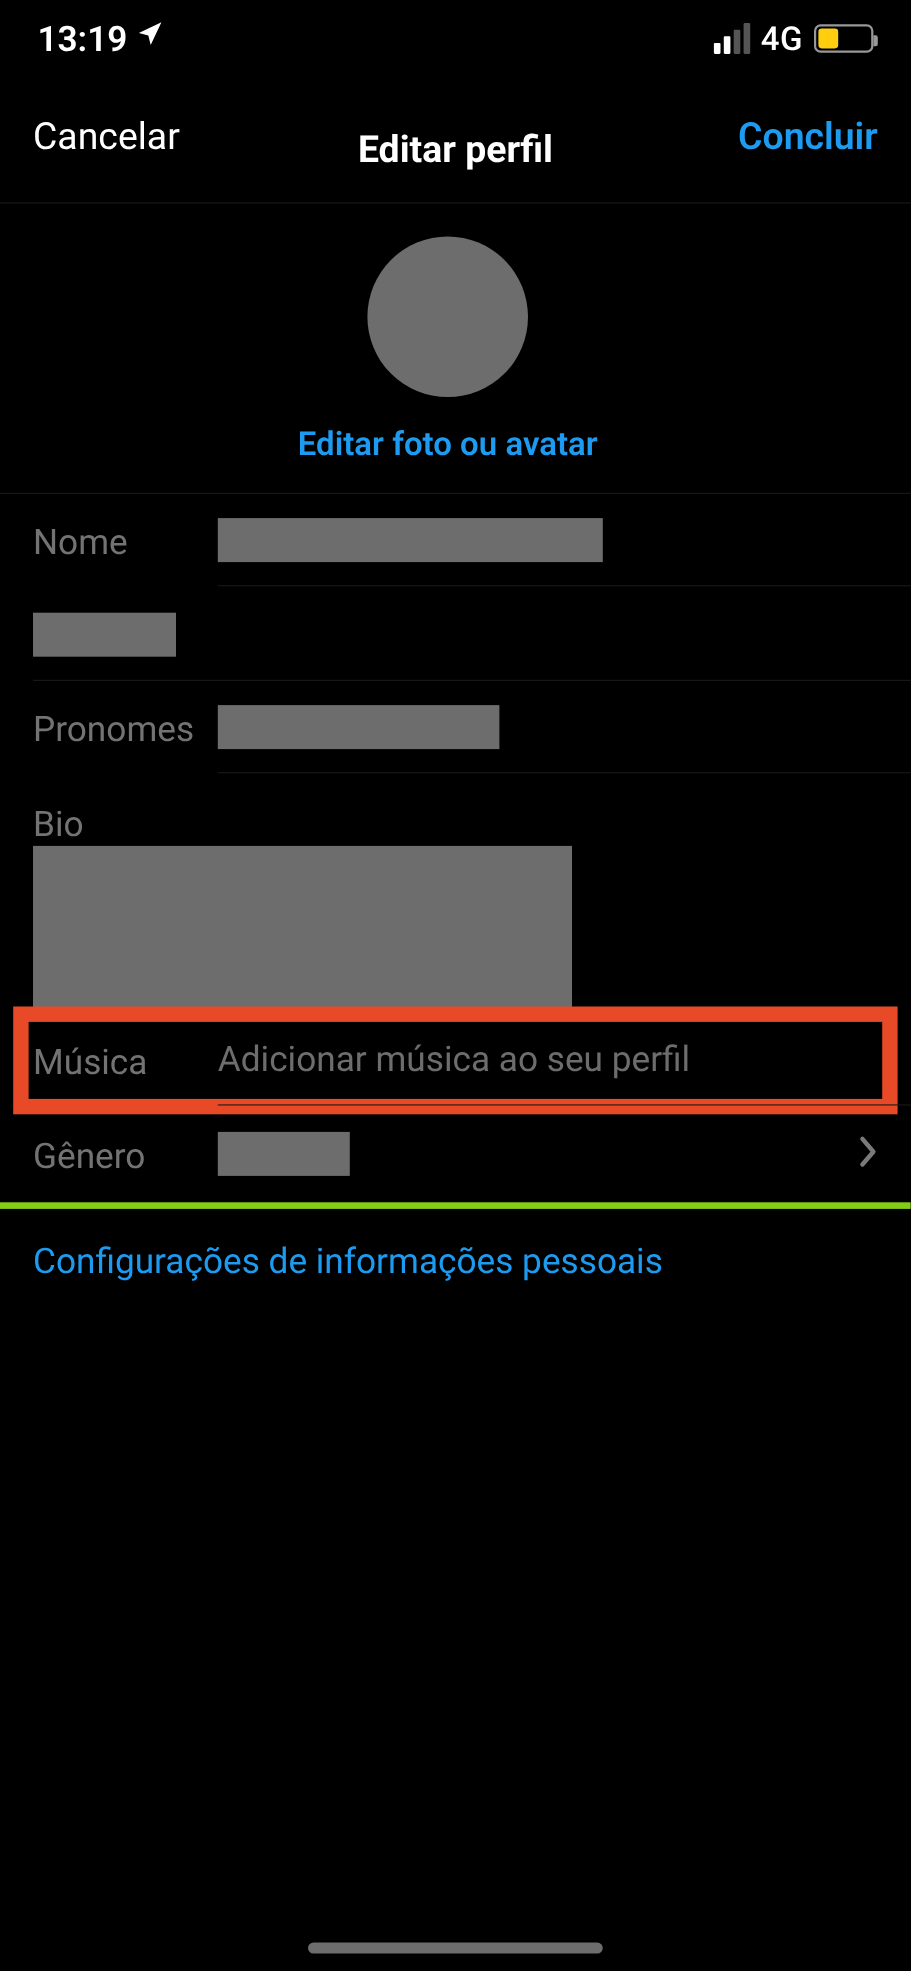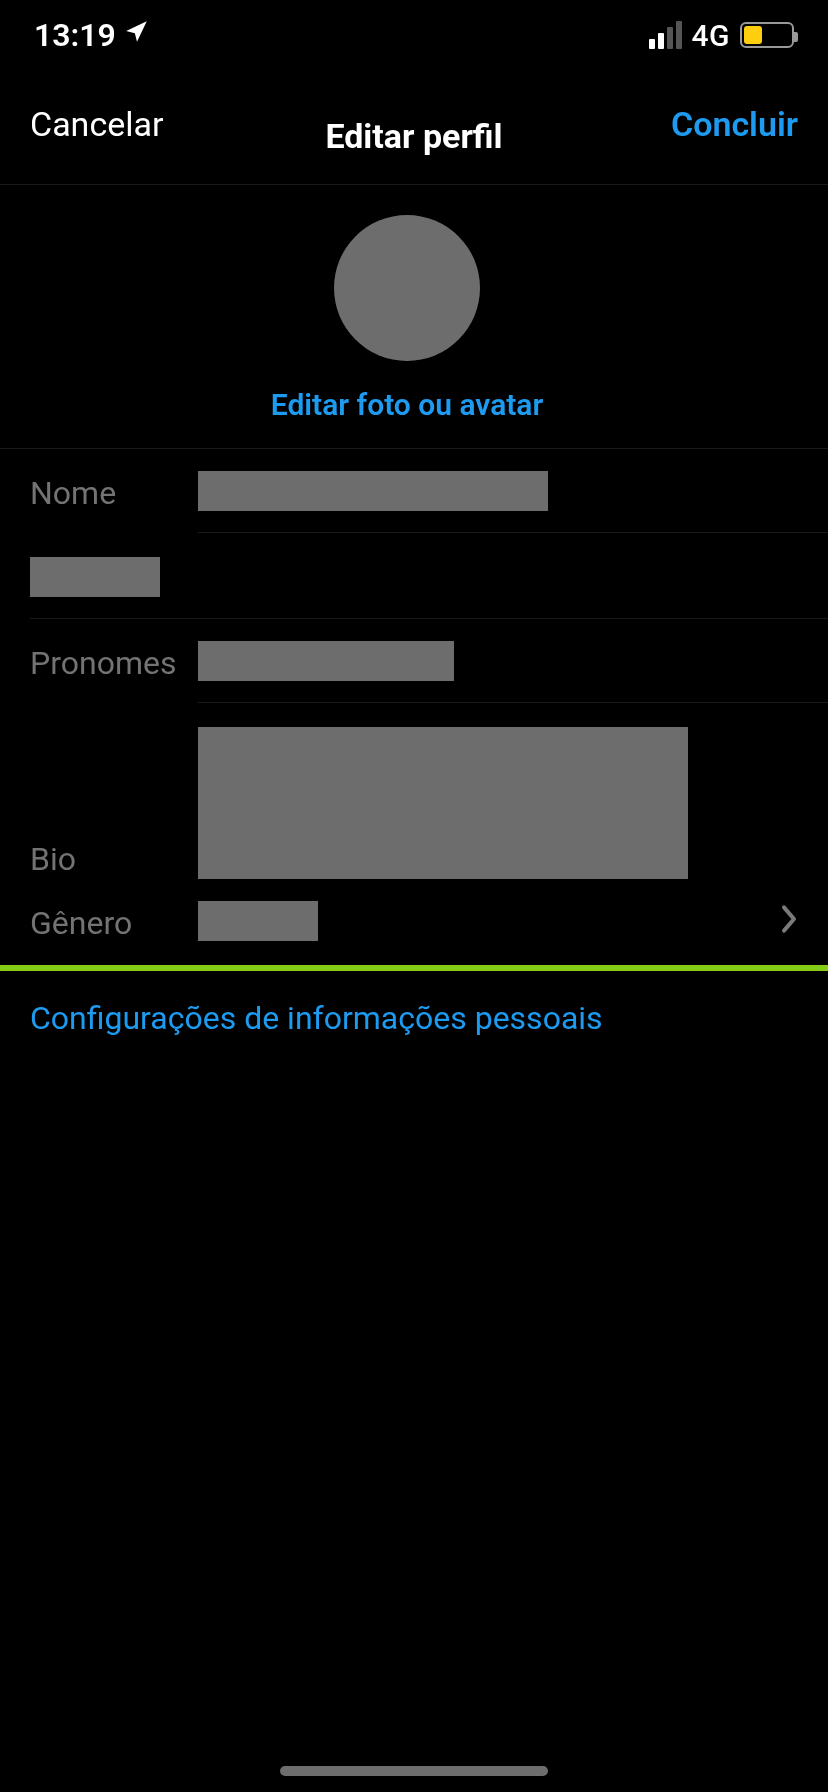--- a/index.html
+++ b/index.html
@@ -114,28 +114,35 @@
     </div>
   </div>
 
   <div class="row">
     <div class="label">Pronomes</div>
     <div class="value-wrap">
       <span class="redact" style="width:256px;height:40px;"></span>
     </div>
   </div>
 
-  <div class="row no-divider" style="align-items:flex-end;padding-bottom:0;">
+  <div class="row no-divider" style="align-items:flex-start;padding-bottom:0;flex-direction:column;">
     <div class="label">Bio</div>
     <div class="value-wrap" style="align-items:flex-start;">
       <span class="redact" style="width:490px;height:152px;"></span>
     </div>
   </div>
 
 
+  <div class="row music">
+    <div class="highlight-box"></div>
+    <div class="label">Música</div>
+    <div class="value-wrap">
+      <span class="placeholder">Adicionar música ao seu perfil</span>
+    </div>
+  </div>
 
   <div class="row no-divider">
     <div class="label">Gênero</div>
     <div class="value-wrap">
       <span class="redact" style="width:120px;height:40px;"></span>
       <span class="chevron" style="margin-left:auto;">
         <svg viewBox="0 0 10 18" fill="none" stroke="#7a7a7a" stroke-width="2.4" stroke-linecap="round" stroke-linejoin="round">
             <polyline points="2,2 8,9 2,16"></polyline>
           </svg>
       </span>

